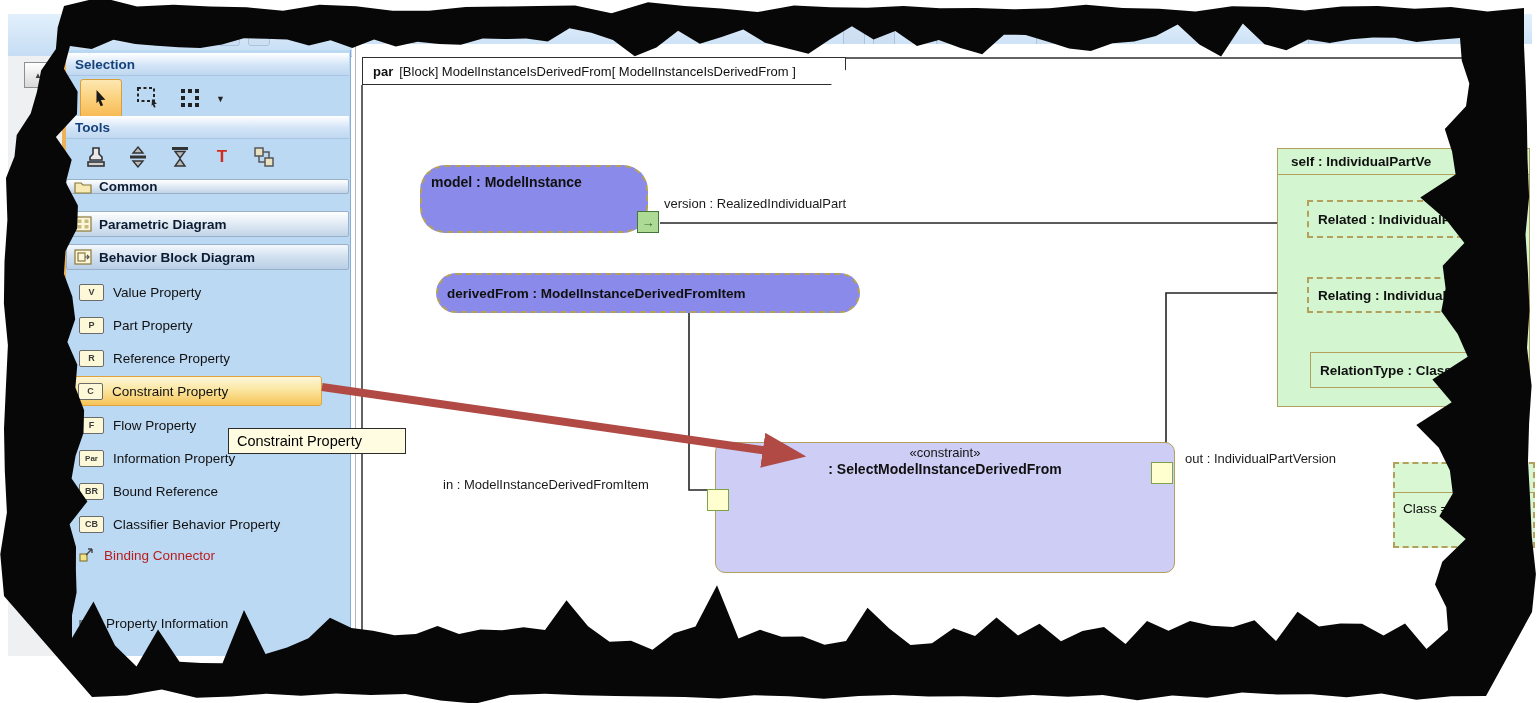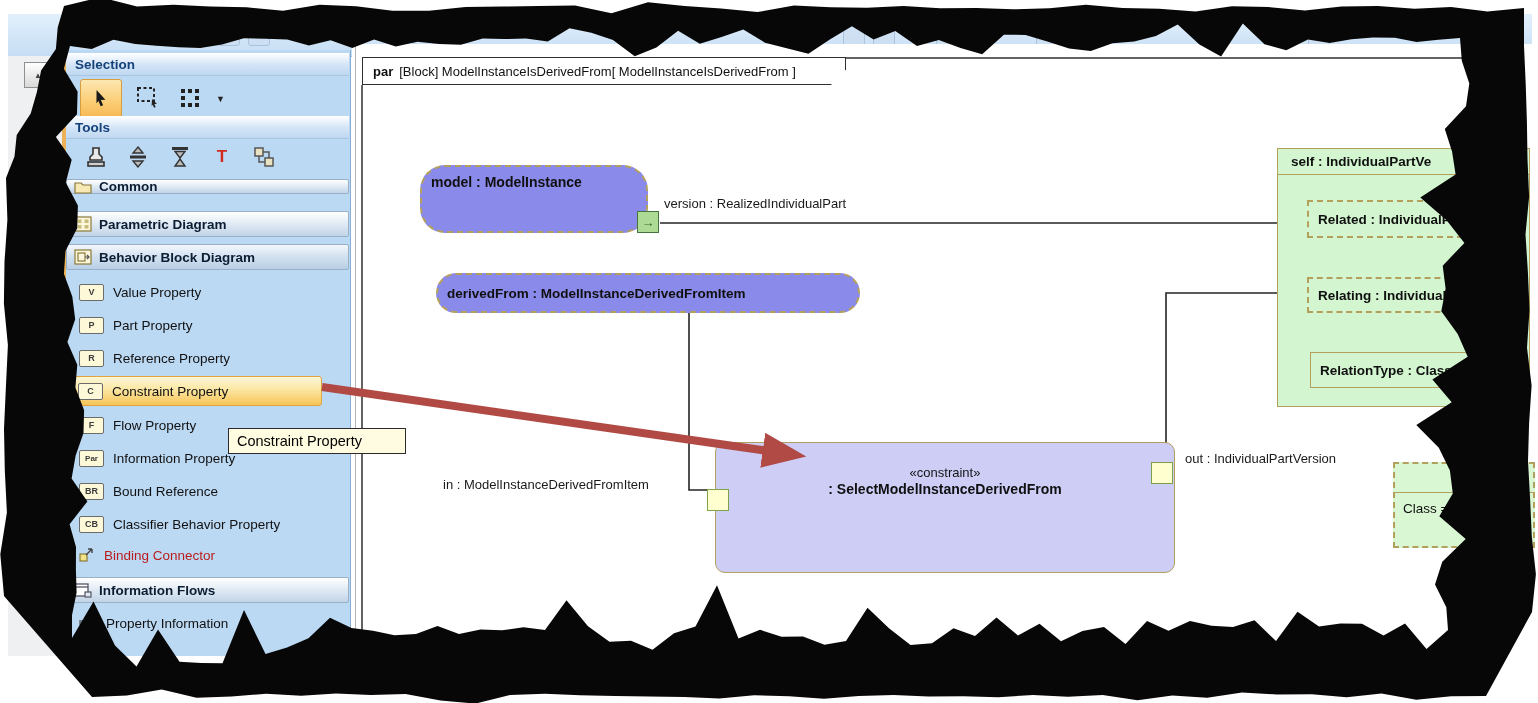--- a/index.html
+++ b/index.html
@@ -61,21 +61,21 @@
     clip-path:polygon(0 0,100% 0,100% 45%,calc(100% - 15px) 100%,0 100%);}
   .diag-tab b{margin-right:6px;}
   svg.layer{position:absolute;left:0;top:0;pointer-events:none;}
 
   .blk{box-sizing:border-box;font-weight:bold;color:#101010;border-radius:25px;}
   .blue{background:#8a8aea;border:2px dashed #b3a05c;}
   .model-blk{left:420px;top:165px;width:228px;height:68px;font-size:14px;padding:7px 0 0 9px;}
   .df-blk{left:408px;top:273px;width:424px;height:40px;font-size:13.5px;display:flex;align-items:center;
     padding-left:9px;margin-left:28px;}
   .constraint-blk{left:715px;top:442px;width:460px;height:131px;background:#cdcdf6;
-    border:1.5px solid #b3a05c;border-radius:10px;text-align:center;padding-top:22px;}
+    border:1.5px solid #b3a05c;border-radius:10px;text-align:center;padding-top:2px;}
   .constraint-blk .stereo{font-weight:normal;font-size:13px;color:#141414;}
   .constraint-blk .cname{font-weight:bold;font-size:14px;color:#101010;margin-top:1px;}
   .port{width:22px;height:22px;box-sizing:border-box;z-index:4;}
   .port.yellow{background:#ffffd0;border:1.5px solid #7ca348;}
   .port.green{background:#addb96;border:1.5px solid #44753c;display:flex;align-items:center;
     justify-content:center;font-size:13px;font-weight:bold;color:#2f6b2f;}
   .con-label{font-size:13px;color:#1a1a1a;white-space:nowrap;}
 
   .self-blk{left:1277px;top:148px;width:253px;height:259px;background:#d3f6d0;border:1.5px solid #b3a05c;
     box-sizing:border-box;overflow:hidden;}
@@ -260,28 +260,20 @@
   </div>
   <div class="abs pi" style="top:540px;color:#b91c1c">
     <svg width="16" height="16" viewBox="0 0 16 16">
       <rect x="1" y="7" width="7" height="7" fill="#f2e388" stroke="#8a7a3a" stroke-width="1.2"></rect>
       <path d="M7 8 L13 2 M13 2 h-4 M13 2 v4" fill="none" stroke="#444" stroke-width="1.4"></path>
       </svg>
     <span>Binding Connector</span>
   </div>
   <div class="abs clip-band"></div>
 
-  <div class="abs sec-bar" style="top:577px">
-    <svg width="18" height="16" viewBox="0 0 18 16">
-      <rect x="1" y="2" width="13" height="12" fill="#ffffff" stroke="#556" stroke-width="1.3"></rect>
-      <path d="M1 5 h13" stroke="#556" stroke-width="1.3"></path>
-      <rect x="11" y="10" width="6" height="5" fill="#dfe7f2" stroke="#556" stroke-width="1.2"></rect>
-      </svg>
-    <span>Information Flows</span>
-  </div>
   <div class="abs pi" style="top:608px">
     <span style="font-size:7.5px;font-weight:bold;color:#333;border-bottom:2px solid #555;flex:none">INFO</span>
     <span>Property Information</span>
   </div>
 
   <div class="abs splitter"></div>
   <div class="abs canvas"></div>
 
   <svg class="layer" width="1538" height="703">
     <path d="M362 85 L362 650" stroke="#2f2f2f" stroke-width="1.5" fill="none"></path>

